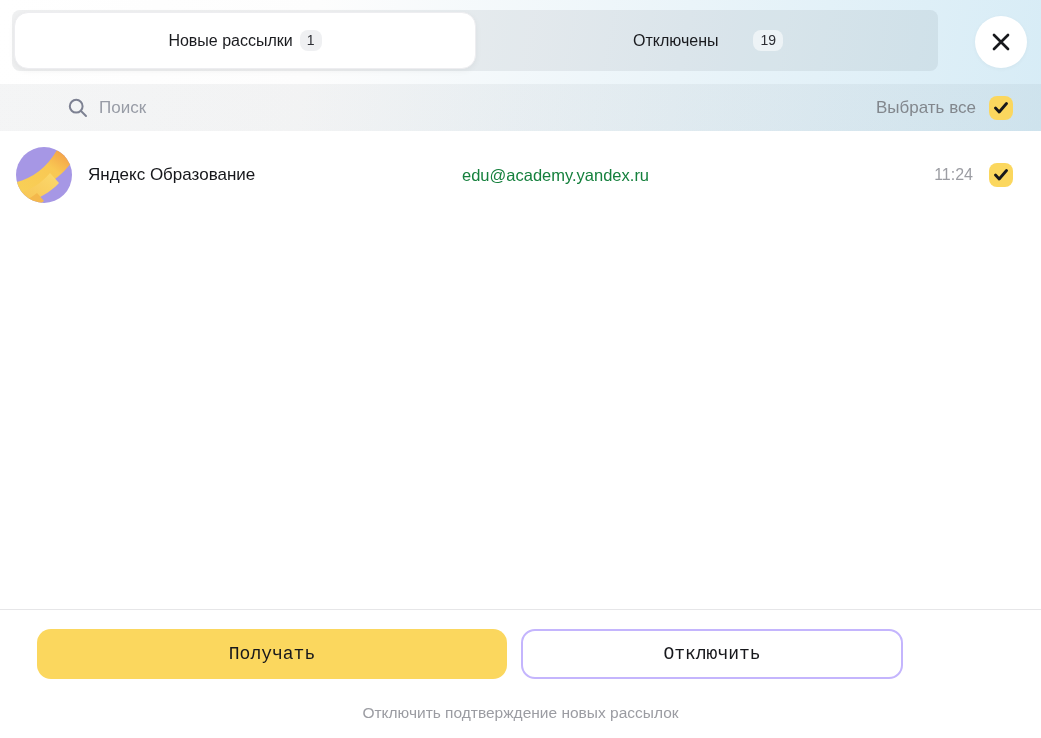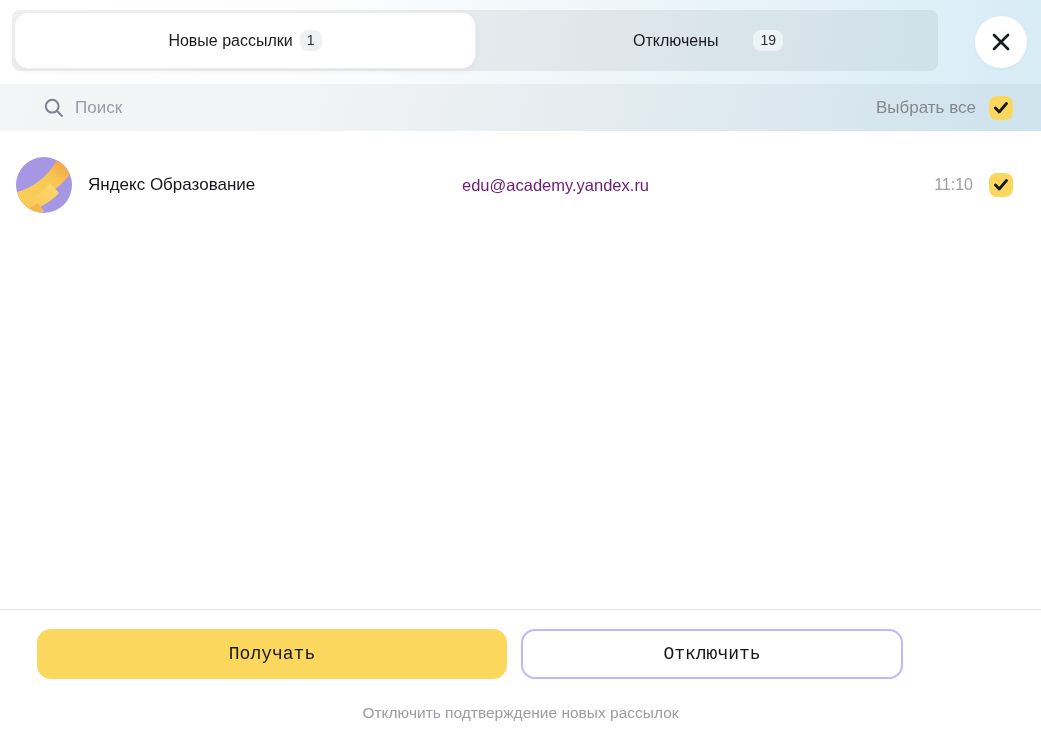--- a/index.html
+++ b/index.html
@@ -47,50 +47,50 @@
     position: absolute; right: 14px; top: 16px; width: 52px; height: 52px;
     border-radius: 50%; background: #ffffff; border: none; cursor: pointer;
     display: flex; align-items: center; justify-content: center;
     box-shadow: 0 1px 4px rgba(0,0,0,0.04);
   }
 
   
   .search-row {
     position: absolute; left: 0; top: 84px; right: 0; height: 47px;
     background: linear-gradient(90deg, rgba(40,55,70,0.052), rgba(40,55,70,0.052));
-    display: flex; align-items: center; padding: 0 28px 0 44px;
+    display: flex; align-items: center; padding: 0 28px 0 68px;
   }
   .search-icon { flex: 0 0 auto; margin-right: 11px; }
   .search-input {
     flex: 1 1 auto; border: none; outline: none; background: transparent;
     font-family: inherit; font-size: 17px; color: #33343a; min-width: 0;
   }
   .search-input::placeholder { color: #989ca6; opacity: 1; }
   .select-all-label { font-size: 17px; color: #82878d; margin-right: 13px; white-space: nowrap; }
 
   
   .checkbox {
     width: 24px; height: 24px; border-radius: 8px; flex: 0 0 auto;
     background: #fbd75e; cursor: pointer;
     display: flex; align-items: center; justify-content: center;
   }
 
   
   .list { position: absolute; left: 0; top: 131px; right: 0; bottom: 129px; background: #ffffff; }
-  .sub-row { position: relative; height: 88px; cursor: pointer; margin-top: 10px; }
+  .sub-row { position: relative; height: 88px; cursor: pointer; }
   .avatar { position: absolute; left: 16px; top: 16px; width: 56px; height: 56px; display: block; }
   .sender-name {
     position: absolute; left: 88px; top: 0; height: 88px;
     display: flex; align-items: center;
     font-size: 17px; color: #16171b;
   }
   .sender-email {
     position: absolute; left: 462px; top: 0; height: 88px;
     display: flex; align-items: center;
-    font-size: 16.5px; color: #701a75;
+    font-size: 16.5px; color: #15803d;
   }
   .row-time {
     position: absolute; right: 68px; top: 0; height: 88px;
     display: flex; align-items: center;
     font-size: 16px; color: #9c9da3;
   }
   .row-check { position: absolute; right: 28px; top: 32px; }
 
   
   .footer { position: absolute; left: 0; right: 0; bottom: 0; height: 129px; background: #ffffff; }
@@ -166,21 +166,21 @@
         </defs>
         <circle cx="28" cy="28" r="28" fill="#a697e5"></circle>
         <g clip-path="url(#avclip)">
           <path d="M-4 36 C 14 33, 30 22, 41 3 L 57 13 C 44 33, 22 45, -2 47 Z" fill="url(#rayGrad)"></path>
           <path d="M-6 48 C 10 46, 24 38, 34 26 L 43 36 C 31 49, 12 57, -4 59 Z" fill="url(#rayGrad2)"></path>
           <path d="M-4 58 C 6 56, 14 52, 21 46 L 28 54 C 19 61, 7 66, -3 67 Z" fill="#f4b84c"></path>
         </g>
       </svg>
       <span class="sender-name">Яндекс Образование</span>
       <span class="sender-email">edu@academy.yandex.ru</span>
-      <span class="row-time">11:10</span>
+      <span class="row-time">11:24</span>
       <span class="checkbox row-check">
         <svg width="14" height="12" viewBox="0 0 14 12">
           <path d="M1.5 6 L5.2 10 L12.5 1.5" stroke="#17181c" stroke-width="2.8" stroke-linecap="round" stroke-linejoin="round" fill="none"></path>
         </svg>
       </span>
     </div>
   </div>
 
   <div class="footer">
     <div class="footer-divider"></div>

